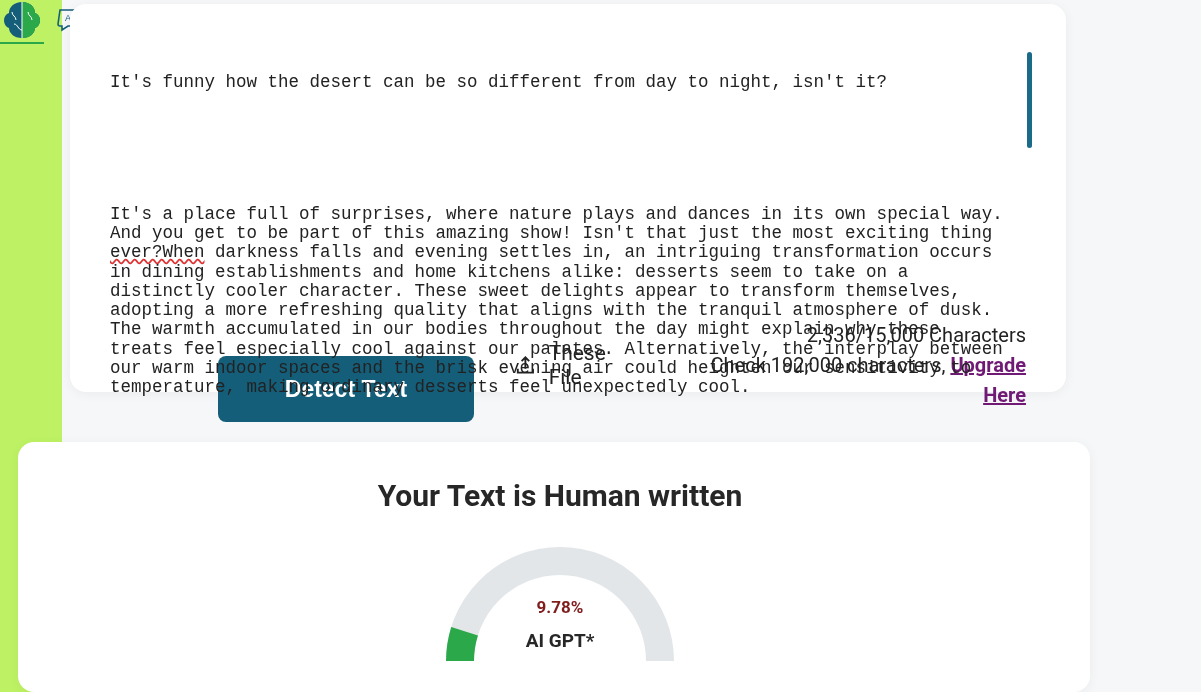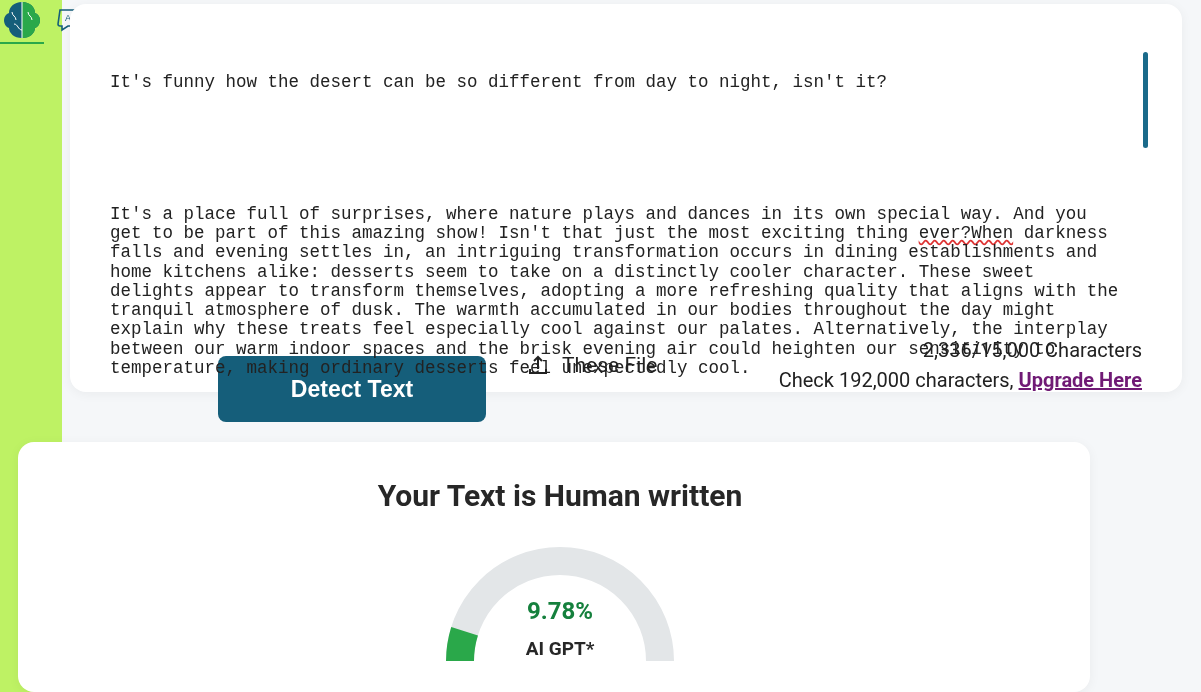--- a/index.html
+++ b/index.html
@@ -41,21 +41,21 @@
     margin-bottom: 4px;
     border-bottom: 2px solid #2aa84a;
     padding-bottom: 2px;
   }
   .brain-logo svg { width: 44px; height: 40px; }
 
   .main-card {
     position: absolute;
     left: 70px;
     top: 4px;
-    width: 1112px;
+    width: 996px;
     height: 388px;
     background: #fff;
     border-radius: 16px;
     box-shadow: 0 2px 12px rgba(0,0,0,0.05);
     padding: 30px 40px 20px 40px;
   }
   .text-editor-wrap {
     position: relative;
     height: 250px;
   }
@@ -159,23 +159,23 @@
     top: 0;
   }
   .gauge-center {
     position: absolute;
     left: 50%;
     top: 66px;
     transform: translateX(-50%);
     text-align: center;
   }
   .gauge-pct {
-    font-size: 24px;
-    font-weight: 700;
-    color: #15803d;
+    font-size: 17px;
+    font-weight: 700;
+    color: #7f1d1d;
   }
   .gauge-label {
     font-size: 19px;
     font-weight: 700;
     color: #272727;
     margin-top: 12px;
   }
 </style>
 </head>
 <body>

